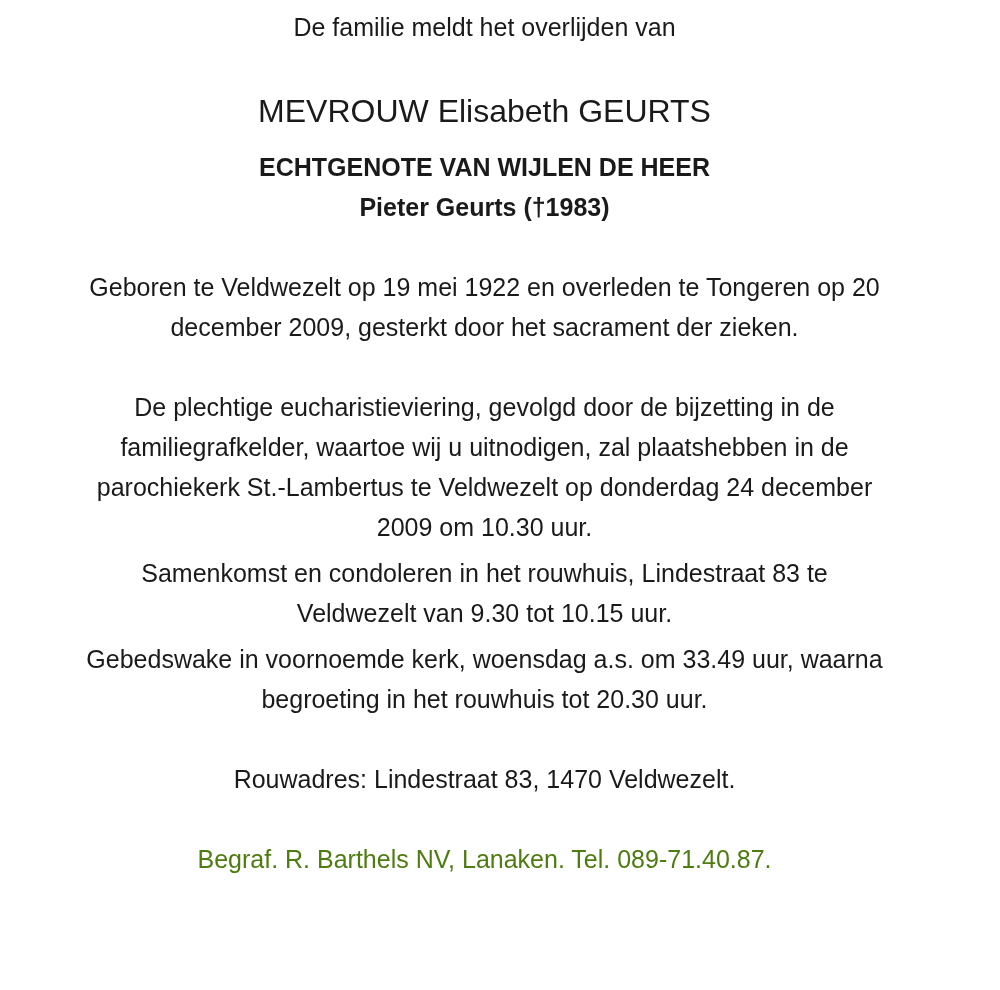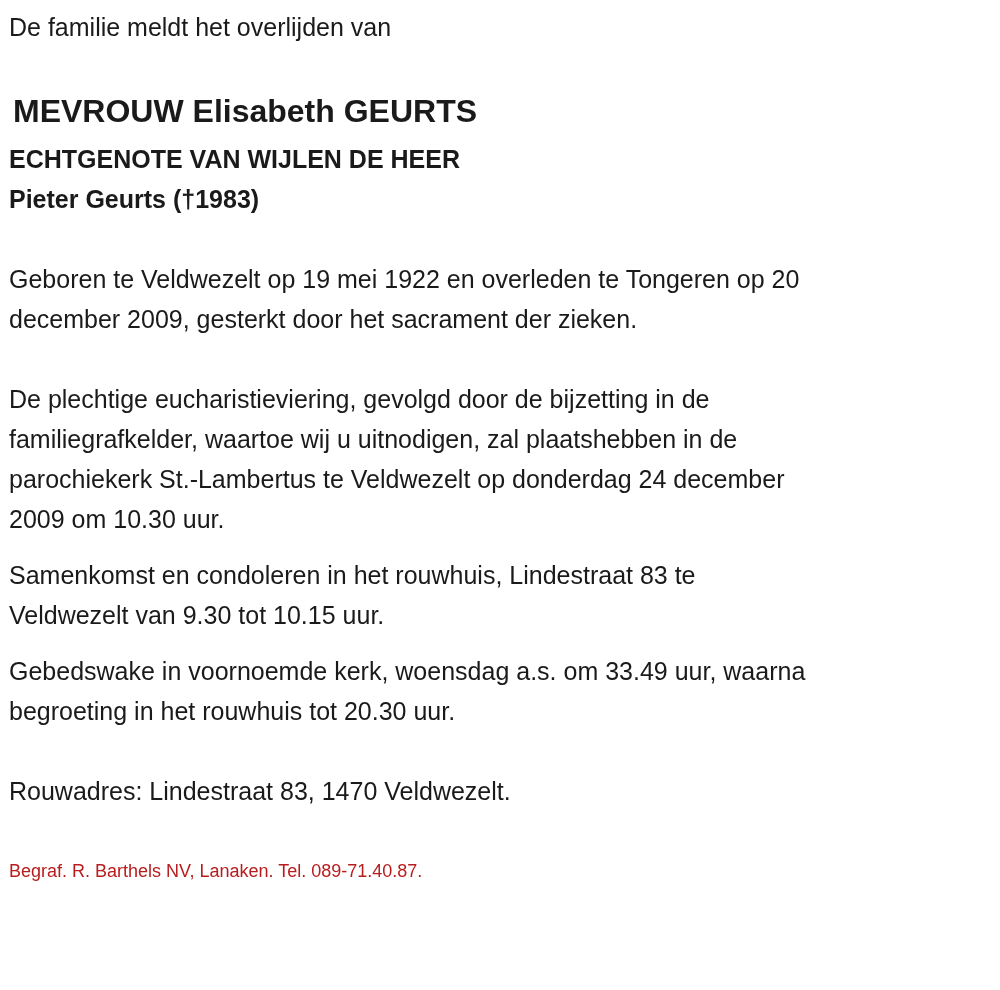--- a/index.html
+++ b/index.html
@@ -13,57 +13,58 @@
       font-family: "Liberation Sans", sans-serif;
       color: #1a1a1a;
       overflow: hidden;
     }
     .page {
       box-sizing: border-box;
       width: 1000px;
       height: 990px;
       padding: 7px 40px 0 9px;
       background: #ffffff;
+      text-align: center;
     }
     .intro {
       font-size: 25px;
       line-height: 40px;
       margin: 0 0 40px 0;
       font-weight: normal;
     }
     .deceased-name {
       font-size: 32px;
       line-height: 48px;
-      margin: 4px;
-      font-weight: bold;
+      margin: 12px;
+      font-weight: normal;
       letter-spacing: 0;
     }
     .subtitle {
       font-size: 25px;
       line-height: 40px;
       margin: 0;
       font-weight: bold;
     }
     .header-block {
       margin: 0 0 40px 0;
     }
     .para {
       font-size: 25px;
       line-height: 40px;
-      margin: 16px 0 40px 0;
+      margin: 6px 0 40px 0;
       white-space: pre-line;
     }
     .para.tight {
       margin-bottom: 0;
     }
     .footer-line {
-      font-size: 18px;
+      font-size: 25px;
       line-height: 40px;
       margin: 0;
-      color: #b91c1c;
+      color: #4d7c0f;
       white-space: pre-line;
     }
   </style>
 </head>
 <body>
 
 <div class="page">
 
   <p class="intro">De familie meldt het overlijden van</p>
 

